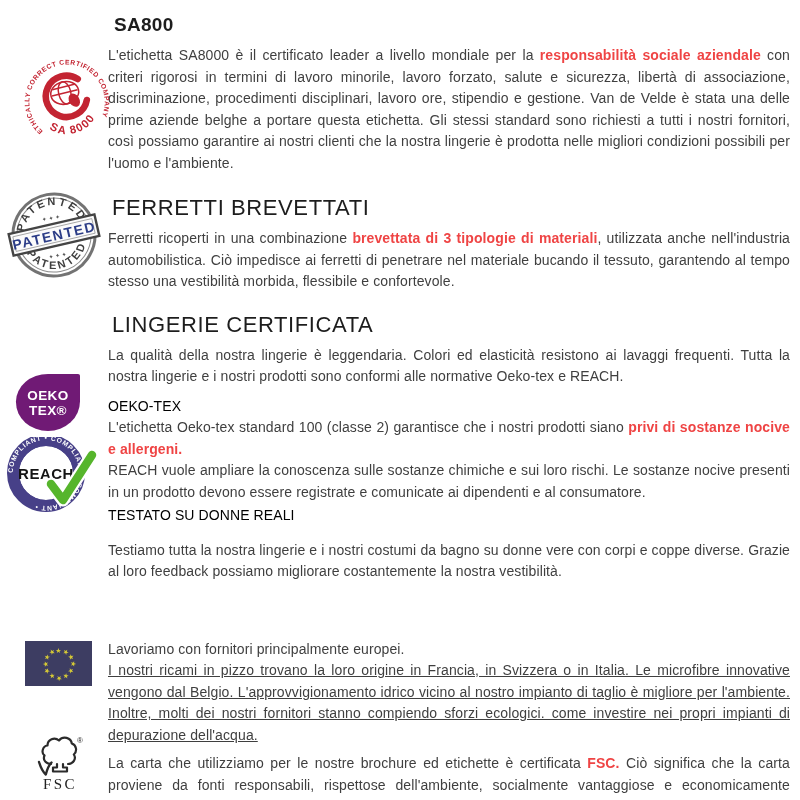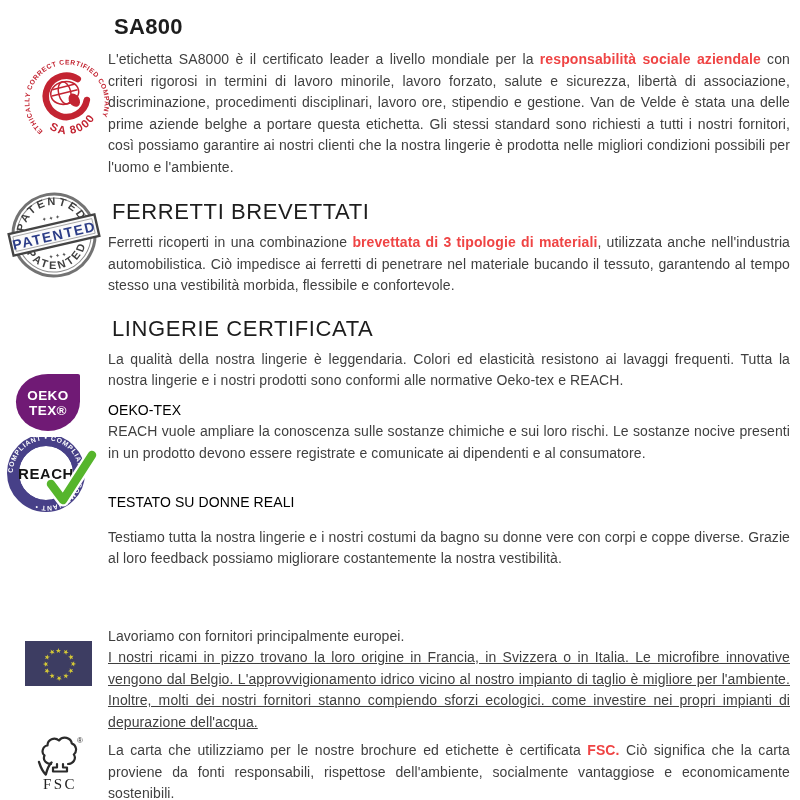--- a/index.html
+++ b/index.html
@@ -1,27 +1,27 @@
 <!DOCTYPE html>
 <html><head>
 <meta charset="utf-8">
 <style>
   html,body{margin:0;padding:0;background:#ffffff;}
   .page{position:relative;width:800px;height:800px;background:#ffffff;overflow:hidden;
         font-family:"Liberation Sans",sans-serif;color:#3f3f3f;}
   .text-col{margin-left:108px;margin-right:10px;}
   p{margin:0;font-size:14px;line-height:21.5px;text-align:justify;letter-spacing:0.1px;}
   p b{color:#ef4444;}
-  h1{margin:14px 0 0 6px;font-size:22px;font-weight:600;color:#1d1d1d;letter-spacing:0.3px;}
+  h1{margin:14px 0 0 6px;font-size:19px;font-weight:600;color:#1d1d1d;letter-spacing:0.3px;}
   h2{margin:0 0 0 4px;font-size:22px;font-weight:400;color:#1d1d1d;letter-spacing:0.6px;}
   .sublabel{font-size:14px;line-height:21.5px;color:#000000;font-weight:400;}
   .mt9{margin-top:9px;} .mt7{margin-top:7px;}
   .h-ferretti{margin-top:21px;} .h-lingerie{margin-top:19px;}
   .lab-oeko{margin-top:8px;} .p-reach{}
-  .lab-testato{margin-top:28px;} .p-testato{margin-top:13px;}
+  .lab-testato{margin-top:2px;} .p-testato{margin-top:13px;}
   .eu-intro{margin-top:56px;text-align:left;} .p-eu{margin-top:0;text-decoration:underline;}
   .p-fsc{margin-top:7px;}
   .badge{position:absolute;}
   
   .sa-badge{left:20px;top:55px;width:94px;height:94px;transform:rotate(-14deg);}
   
   .pat-badge{left:2px;top:190px;width:104px;height:90px;}
   
   .oeko-badge{left:16px;top:374px;width:64px;height:57px;display:flex;flex-direction:column;
       align-items:center;justify-content:center;color:#fff;font-weight:700;font-size:13.5px;
@@ -136,20 +136,21 @@
     <h1>SA800</h1>
     <p class="mt9"><span>L'etichetta SA8000 è il certificato leader a livello mondiale per la </span><b>responsabilità sociale aziendale</b><span> con criteri rigorosi in termini di lavoro minorile, lavoro forzato, salute e sicurezza, libertà di associazione, discriminazione, procedimenti disciplinari, lavoro ore, stipendio e gestione. Van de Velde è stata una delle prime aziende belghe a portare questa etichetta.  Gli stessi standard sono richiesti a tutti i nostri fornitori, così possiamo garantire ai nostri clienti che la nostra lingerie è prodotta nelle migliori condizioni possibili per l'uomo e l'ambiente.</span></p>
 
     <h2 class="h-ferretti">FERRETTI BREVETTATI</h2>
     <p class="mt7"><span>Ferretti ricoperti in una combinazione </span><b>brevettata di 3 tipologie di materiali</b><span>, utilizzata anche nell'industria automobilistica. Ciò impedisce ai ferretti di penetrare nel materiale bucando il tessuto, garantendo al tempo stesso una vestibilità morbida, flessibile e confortevole.</span></p>
 
     <h2 class="h-lingerie">LINGERIE CERTIFICATA</h2>
     <p class="mt7">La qualità della nostra lingerie è leggendaria. Colori ed elasticità resistono ai lavaggi frequenti. Tutta la nostra lingerie e i nostri prodotti sono conformi alle normative Oeko-tex e REACH.</p>
 
     <p class="sublabel lab-oeko">OEKO-TEX</p>
+    <p><span>L'etichetta Oeko-tex standard 100 (classe 2) garantisce che i nostri prodotti siano </span><b>privi di sostanze nocive e allergeni.</b></p>
 
     <p class="p-reach">REACH vuole ampliare la conoscenza sulle sostanze chimiche e sui loro rischi. Le sostanze nocive presenti in un prodotto devono essere registrate e comunicate ai dipendenti e al consumatore.</p>
 
     <p class="sublabel lab-testato">TESTATO SU DONNE REALI</p>
     <p class="p-testato">Testiamo tutta la nostra lingerie e i nostri costumi da bagno su donne vere con corpi e coppe diverse. Grazie al loro feedback possiamo migliorare costantemente la nostra vestibilità.</p>
 
     <p class="eu-intro">Lavoriamo con fornitori principalmente europei.</p>
     <p class="p-eu">I nostri ricami in pizzo trovano la loro origine in Francia, in Svizzera o in Italia. Le microfibre innovative vengono dal Belgio. L'approvvigionamento idrico vicino al nostro impianto di taglio è migliore per l'ambiente. Inoltre, molti dei nostri fornitori stanno compiendo sforzi ecologici. come investire nei propri impianti di depurazione dell'acqua.</p>
 
     <p class="p-fsc"><span>La carta che utilizziamo per le nostre brochure ed etichette è certificata </span><b>FSC.</b><span> Ciò significa che la carta proviene da fonti responsabili, rispettose dell'ambiente, socialmente vantaggiose e economicamente sostenibili.</span></p>

